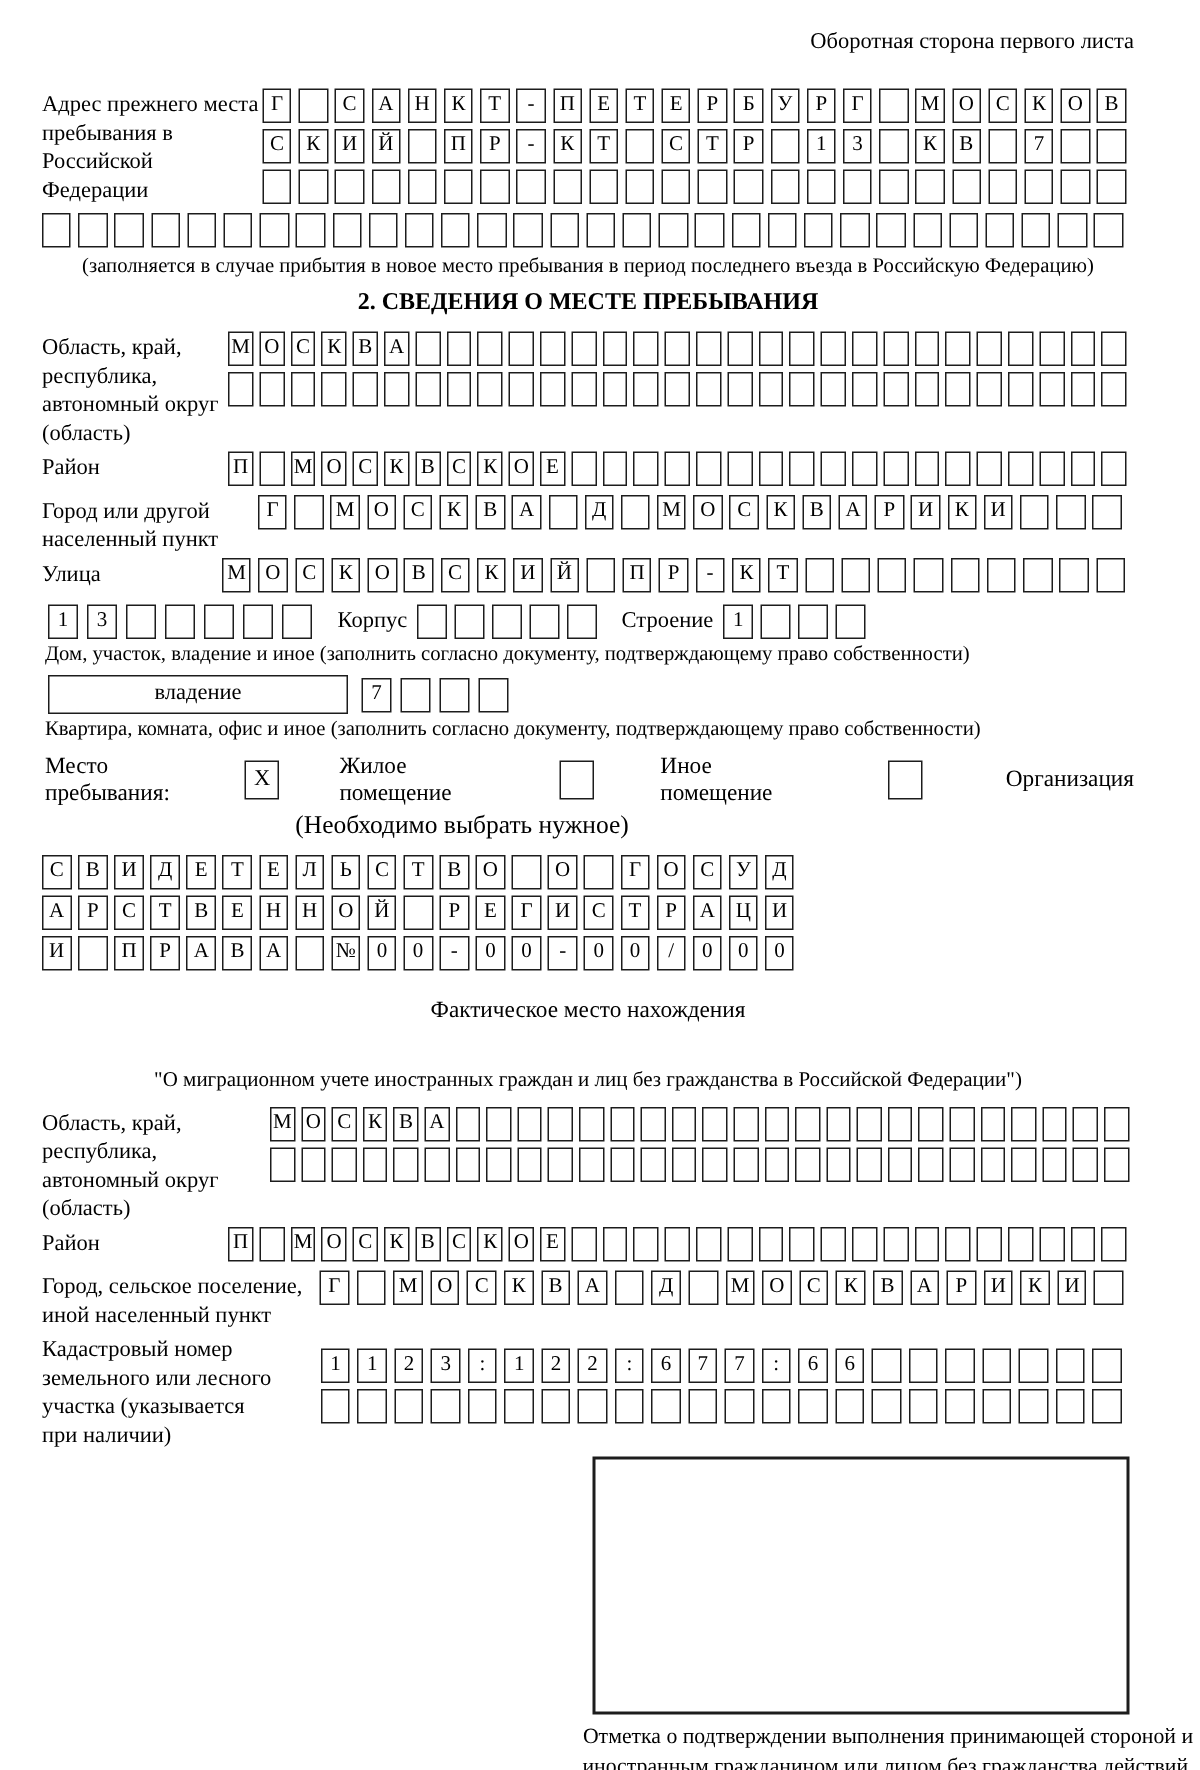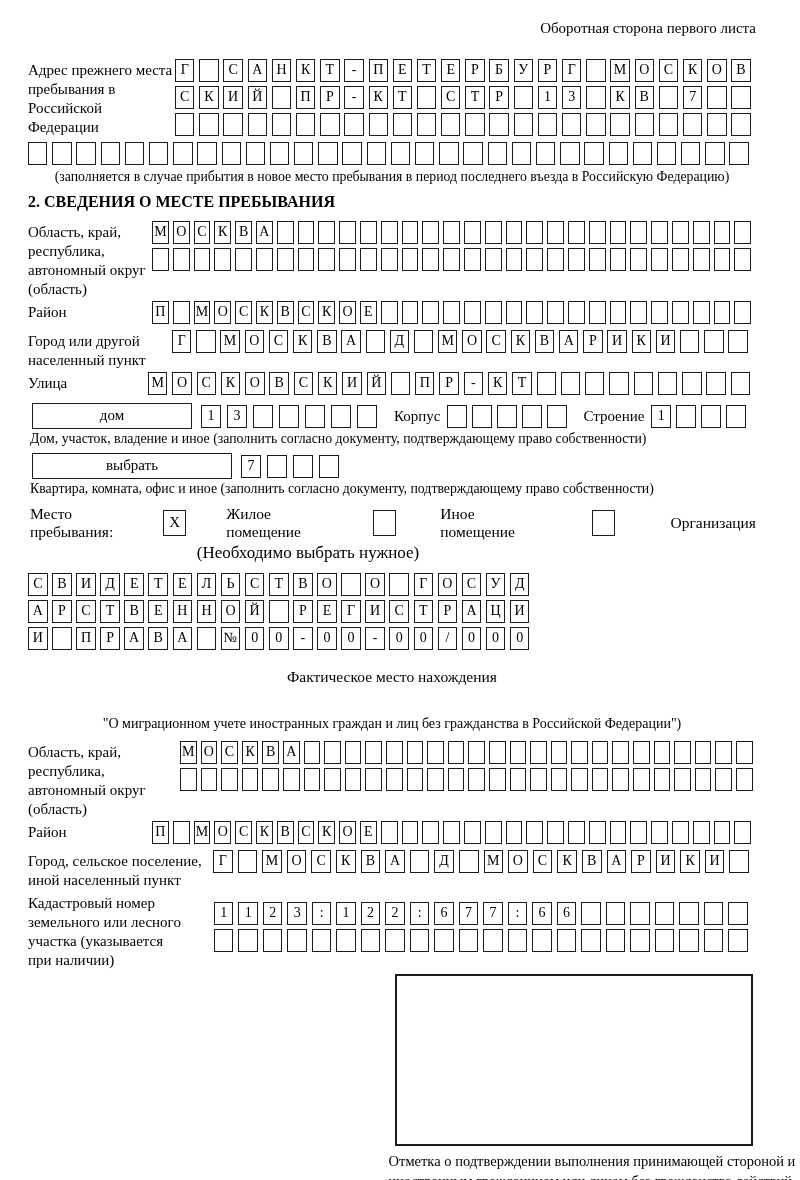--- a/index.html
+++ b/index.html
@@ -18,21 +18,21 @@
   .p21  .cell{width:16.8px;margin-right:4px;}
   .p206 .cell{width:16.6px;margin-right:4px;}
   .p243 .cell{width:19.4px;margin-right:4.9px;}
   .p241 .cell{width:19.6px;margin-right:4.5px;}
   .p246 .cell{width:19.6px;margin-right:5px;}
   .p245k .cell{width:19.4px;margin-right:5.1px;}
   .p26d .cell{width:20px;margin-right:6px;}
   .p25c .cell{width:19.4px;margin-right:5.6px;}
   .fullrow{margin-top:2px;}
   .footnote{font-size:13.8px;text-align:center;margin-top:2px;}
-  .sec-title{font-size:16px;font-weight:bold;margin:8px 0 10px 0;}
+  .sec-title{font-size:16px;font-weight:bold;text-align:center;margin:8px 0 10px 0;}
   .domrow{display:flex;align-items:center;margin:4px 0 2px 4px;}
   .labelbox{box-sizing:border-box;height:26px;border:1.8px solid #1c1c1c;text-align:center;
             font-size:15px;line-height:23px;flex:0 0 auto;}
   .lb-dom{width:160px;margin-right:9px;}
   .lb-kv{width:200px;margin-right:9px;}
   .inline-lbl{font-size:15px;margin:0 7px 0 11px;flex:0 0 auto;}
   .notel{font-size:13.8px;margin:1px 0 6px 2px;}
   .mestorow{display:flex;align-items:center;margin:8px 0 2px 2px;font-size:15.5px;gap:28px;}
   .checkbox{display:inline-block;box-sizing:border-box;width:23px;height:26px;border:1.7px solid #1c1c1c;
             text-align:center;font-size:15px;line-height:23px;flex:0 0 auto;}
@@ -88,31 +88,30 @@
   </div>
 
   <div class="frow">
     <div class="flabel w120">Улица</div>
     <div class="gridcol">
       <div class="cellrow p243"><span class="cell">М</span><span class="cell">О</span><span class="cell">С</span><span class="cell">К</span><span class="cell">О</span><span class="cell">В</span><span class="cell">С</span><span class="cell">К</span><span class="cell">И</span><span class="cell">Й</span><span class="cell">&nbsp;</span><span class="cell">П</span><span class="cell">Р</span><span class="cell">-</span><span class="cell">К</span><span class="cell">Т</span><span class="cell">&nbsp;</span><span class="cell">&nbsp;</span><span class="cell">&nbsp;</span><span class="cell">&nbsp;</span><span class="cell">&nbsp;</span><span class="cell">&nbsp;</span><span class="cell">&nbsp;</span><span class="cell">&nbsp;</span><span class="cell">&nbsp;</span></div>
     </div>
   </div>
 
   <div class="domrow">
-    <div class="labelbox lb-dom">дом</div>
     <div class="cellrow p26d" style="margin-bottom:0;"><span class="cell">1</span><span class="cell">3</span><span class="cell">&nbsp;</span><span class="cell">&nbsp;</span><span class="cell">&nbsp;</span><span class="cell">&nbsp;</span><span class="cell">&nbsp;</span></div>
     <div class="inline-lbl">Корпус</div>
     <div class="cellrow p25c" style="margin-bottom:0;"><span class="cell">&nbsp;</span><span class="cell">&nbsp;</span><span class="cell">&nbsp;</span><span class="cell">&nbsp;</span><span class="cell">&nbsp;</span></div>
     <div class="inline-lbl">Строение</div>
     <div class="cellrow p25c" style="margin-bottom:0;"><span class="cell">1</span><span class="cell">&nbsp;</span><span class="cell">&nbsp;</span><span class="cell">&nbsp;</span></div>
   </div>
   <div class="notel">Дом, участок, владение и иное (заполнить согласно документу, подтверждающему право собственности)</div>
 
   <div class="domrow">
-    <div class="labelbox lb-kv">выбрать</div>
+    <div class="labelbox lb-kv">владение</div>
     <div class="cellrow p26d" style="margin-bottom:0;"><span class="cell">7</span><span class="cell">&nbsp;</span><span class="cell">&nbsp;</span><span class="cell">&nbsp;</span></div>
   </div>
   <div class="notel">Квартира, комната, офис и иное (заполнить согласно документу, подтверждающему право собственности)</div>
 
   <div class="mestorow">
     <span>Место пребывания:</span>
     <span class="checkbox" style="margin-left:10px;">X</span>
     <span style="margin-left:12px;">Жилое помещение</span>
     <span class="checkbox" style="margin-left:28px;"></span>
     <span style="margin-left:16px;">Иное помещение</span>

